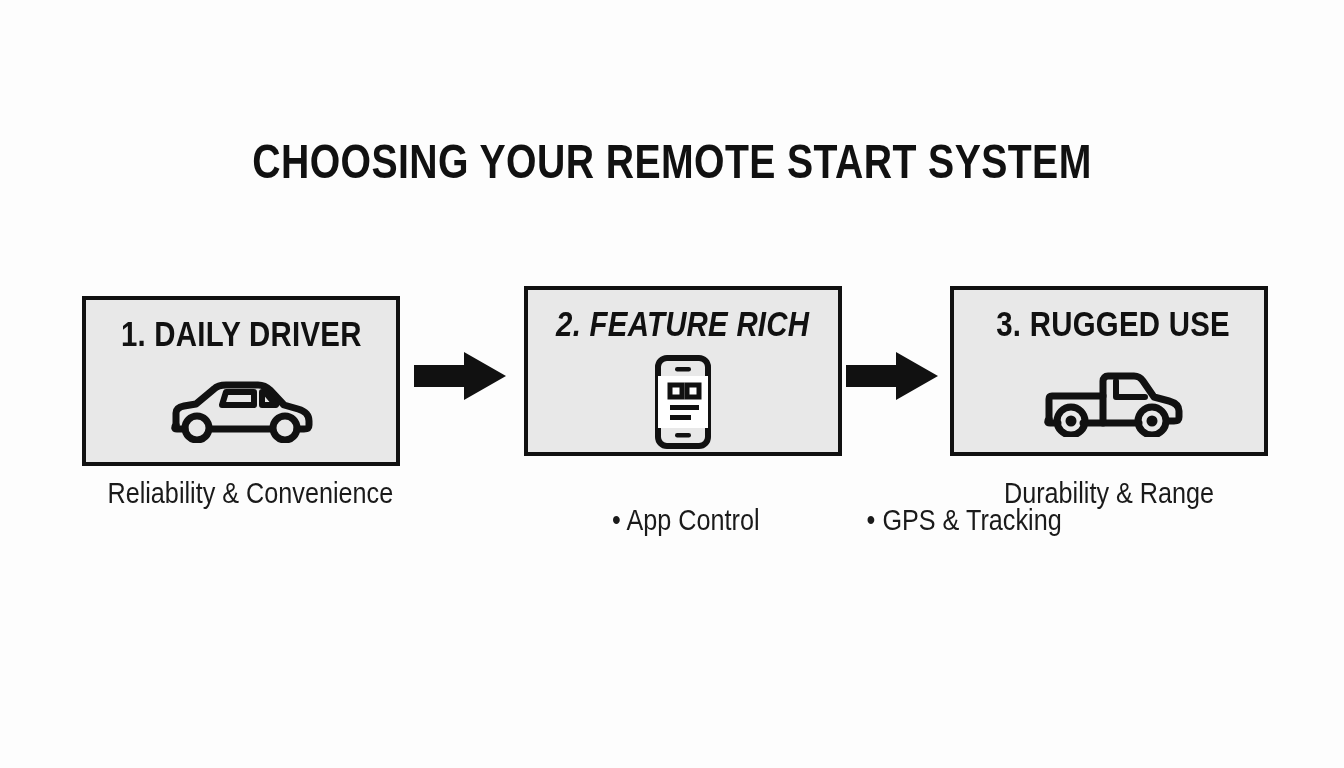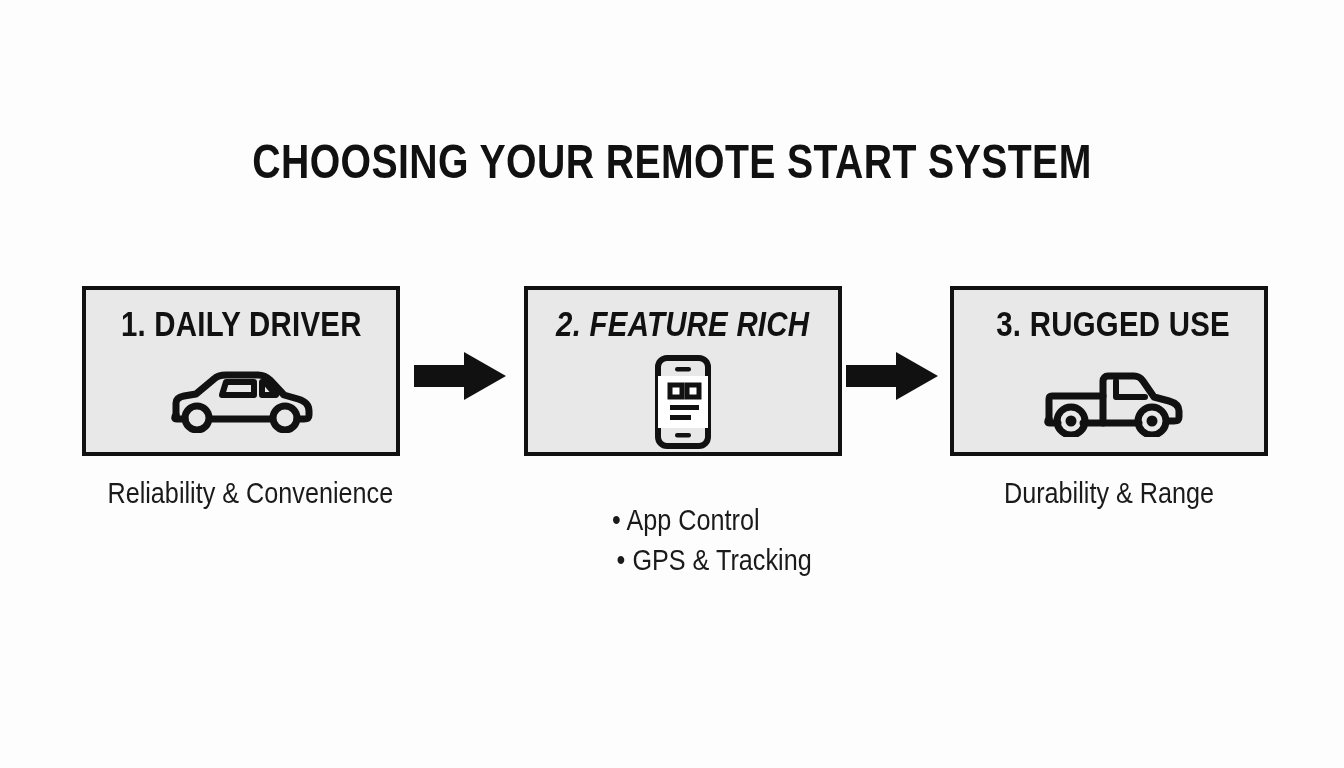--- a/index.html
+++ b/index.html
@@ -44,21 +44,21 @@
     top: 286px;
     width: 318px;
     height: 170px;
     background: #e8e8e8;
     border: 4px solid #111111;
     box-sizing: border-box;
     display: flex;
     flex-direction: column;
     align-items: center;
   }
-  #box-1 { left: 82px; }
+  #box-1 { left: 82px; margin-top: 10px; }
   #box-2 { left: 524px; font-style: italic; }
   #box-3 { left: 950px; padding-left: 8px; }
 
   .step-heading {
     margin-top: 16px;
     font-family: "Liberation Sans Narrow", "Liberation Sans", sans-serif;
     font-weight: 700;
     font-size: 35px;
     letter-spacing: 0.3px;
     color: #111111;
@@ -106,21 +106,20 @@
     width: 318px;
     text-align: center;
   }
 
   #bullets-2 {
     position: absolute;
     left: 524px;
     top: 500px;
     width: 318px;
     display: flex;
-    flex-direction: column;
     align-items: center;
   }
   .bullet-line {
     font-family: "Liberation Sans Narrow", "Liberation Sans", sans-serif;
     font-weight: 400;
     font-size: 30px;
     color: #1a1a1a;
     transform: scaleX(0.84);
     white-space: nowrap;
     line-height: 1.33;

